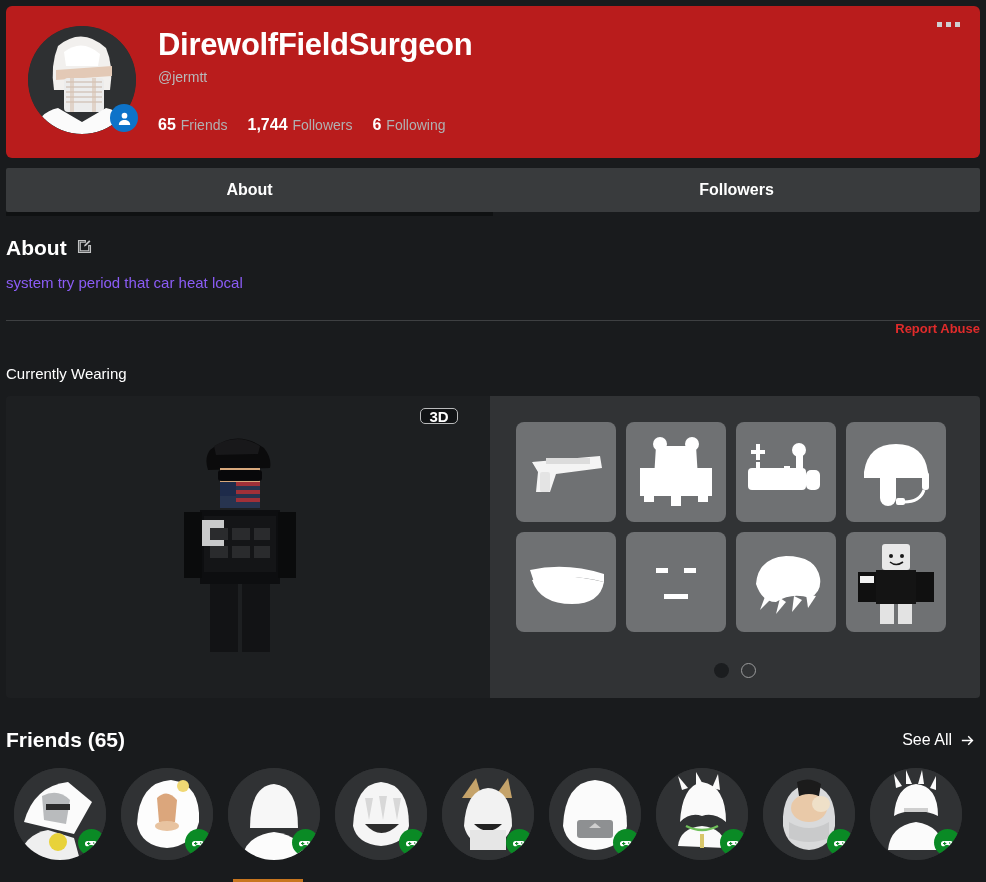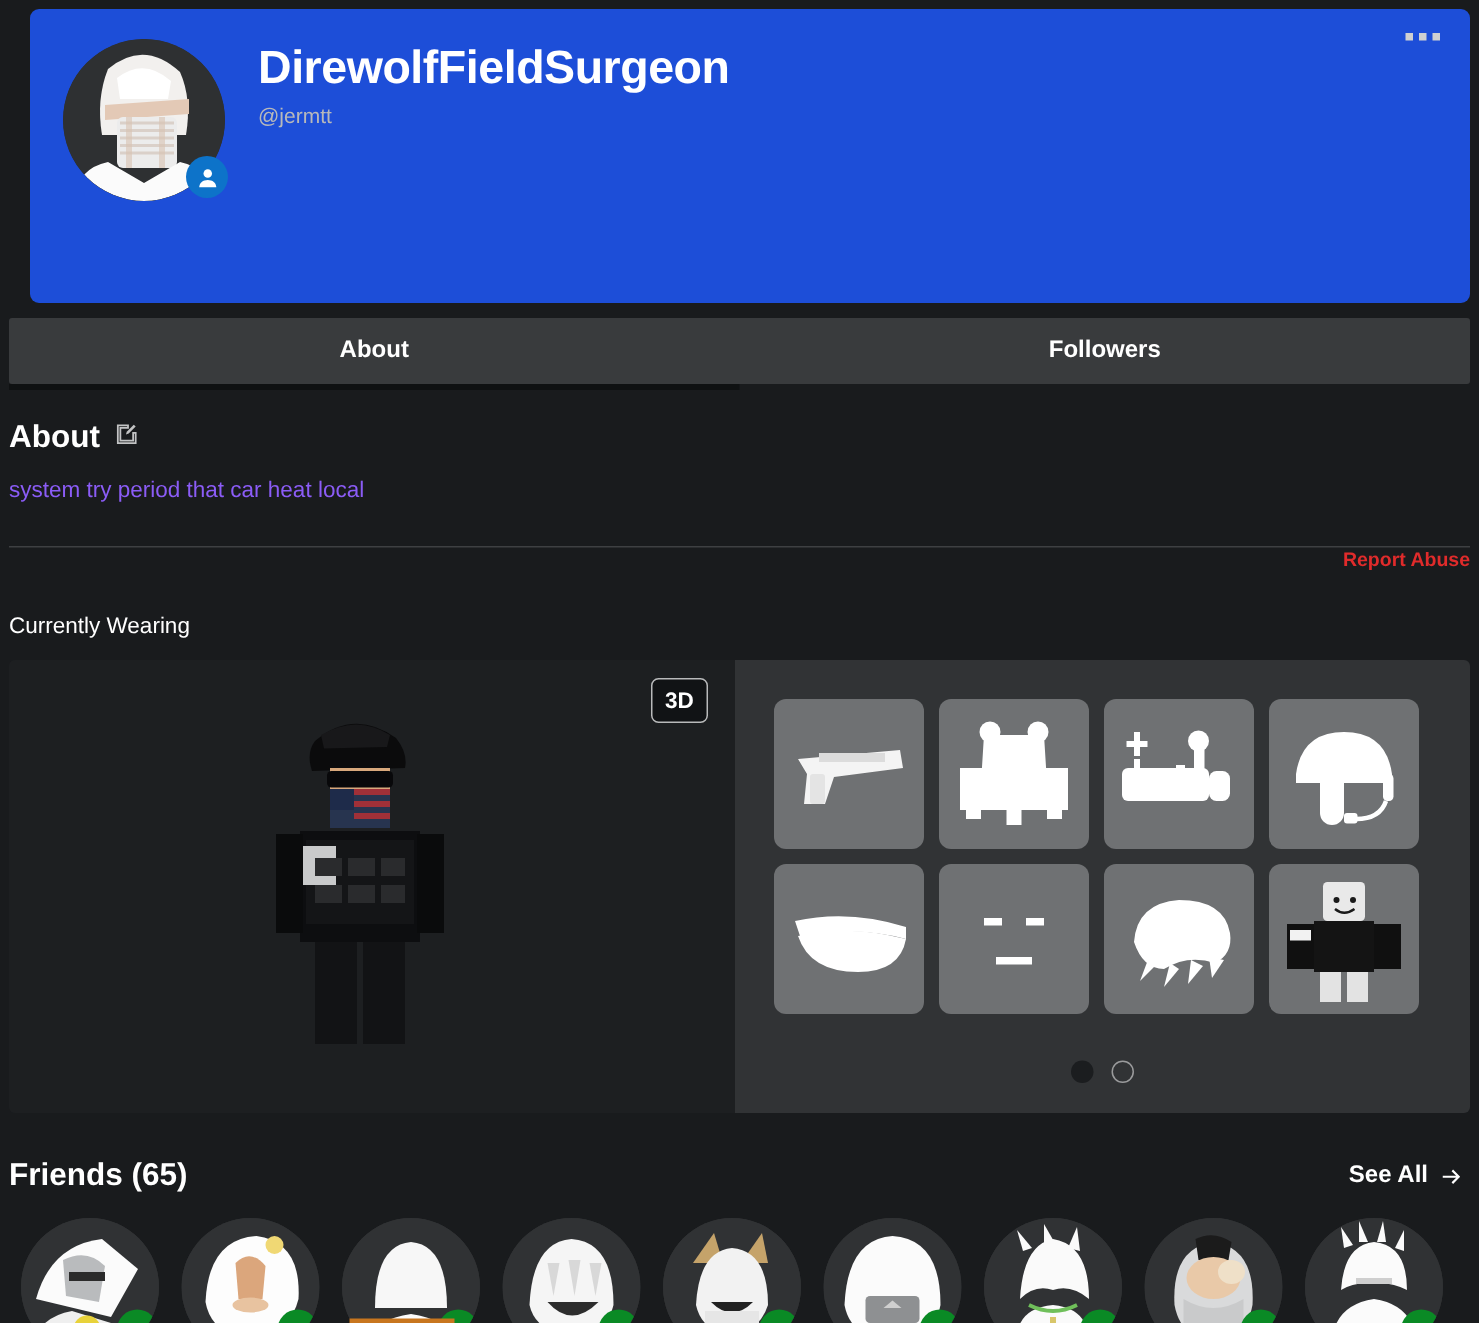--- a/index.html
+++ b/index.html
@@ -9,23 +9,23 @@
     height: 882px;
     background: #191b1d;
     font-family: "Liberation Sans", sans-serif;
     color: #ffffff;
     overflow: hidden;
   }
 
   
   .profile-header {
     position: relative;
-    margin: 6px 6px 0 20px;
-    height: 196px;
-    background: #1d4ed8;
+    margin: 6px 6px 0 6px;
+    height: 152px;
+    background: #b91c1c;
     border-radius: 6px;
     display: flex;
     align-items: flex-start;
     padding: 18px 0 0 22px;
   }
 
   .avatar-wrap {
     position: relative;
     width: 108px;
     height: 108px;
@@ -198,23 +198,23 @@
   .avatar-viewer {
     width: 484px;
     background: #1d1f21;
     position: relative;
     flex: 0 0 484px;
   }
 
   .btn-3d {
     position: absolute;
     top: 12px;
-    right: 18px;
+    right: 32px;
     width: 38px;
-    height: 30px;
+    height: 16px;
     border: 1px solid #b9babb;
     border-radius: 5px;
     background: #111315;
     color: #ffffff;
     font-size: 15px;
     font-weight: bold;
     display: flex;
     align-items: center;
     justify-content: center;
     cursor: pointer;
@@ -273,21 +273,21 @@
     gap: 45px;
   }
 
   .friends-title {
     font-size: 21px;
     font-weight: bold;
   }
 
   .see-all {
     font-size: 16px;
-    font-weight: bold;
+    font-weight: normal;
     color: #ffffff;
     cursor: pointer;
     display: flex;
     align-items: center;
     gap: 7px;
     padding-right: 4px;
   }
 
   .friends-row {
     display: flex;
@@ -376,20 +376,31 @@
         <circle cx="12" cy="8" r="4"></circle>
         <path d="M4 21c0-4.4 3.6-7 8-7s8 2.6 8 7z"></path>
       </svg>
     </div>
   </div>
 
   <div class="header-info">
     <div class="display-name">DirewolfFieldSurgeon</div>
     <div class="user-handle">@jermtt</div>
 
+    <div class="stats-row">
+      <div>
+        <span class="stat-num">65</span><span class="stat-label">Friends</span>
+      </div>
+      <div>
+        <span class="stat-num">1,744</span><span class="stat-label">Followers</span>
+      </div>
+      <div>
+        <span class="stat-num">6</span><span class="stat-label">Following</span>
+      </div>
+    </div>
   </div>
 
   <div class="dots-menu">
     <i></i>
     <i></i>
     <i></i>
   </div>
 </div>
 
 <div class="tab-bar">

